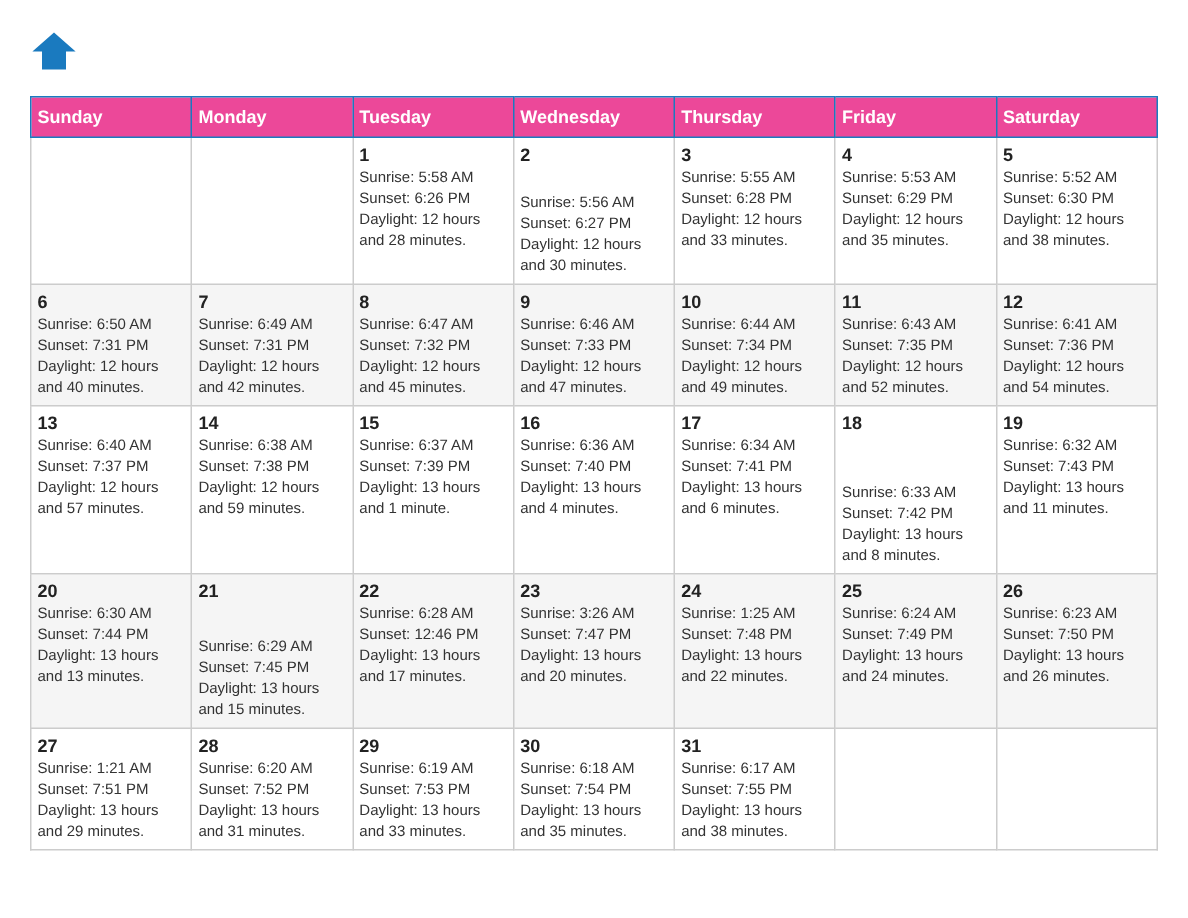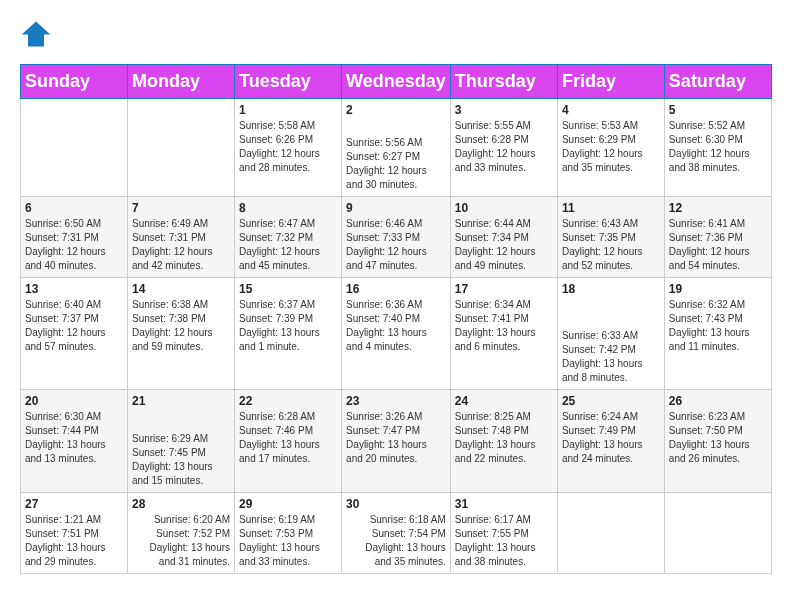--- a/index.html
+++ b/index.html
@@ -45,25 +45,25 @@
     .location {
       font-size: 16px;
       color: #555;
     }
     .calendar {
       width: 100%;
       border-collapse: collapse;
       font-size: 11px;
     }
     .calendar th {
-      background: #d946ef;
+      background: #ec4899;
       color: #fff;
       padding: 6px 4px;
       text-align: left;
-      font-size: 18px;
+      font-size: 12px;
       font-weight: bold;
       border: 1px solid #1a7abf;
     }
     .calendar td {
       border: 1px solid #ccc;
       vertical-align: top;
       padding: 4px;
       width: calc(100% / 7);
       min-height: 80px;
       background: #fff;
@@ -249,32 +249,32 @@
         </td>
         <td>
           <div class="day-number">21</div>
           <div class="day-info" style="white-space: pre-line; margin-top: 24px;">Sunrise: 6:29 AM
 Sunset: 7:45 PM
 Daylight: 13 hours and 15 minutes.</div>
         </td>
         <td>
           <div class="day-number">22</div>
           <div class="day-info" style="white-space: pre-line;">Sunrise: 6:28 AM
-Sunset: 7:46 PM
+Sunset: 12:46 PM
 Daylight: 13 hours and 17 minutes.</div>
         </td>
         <td>
           <div class="day-number">23</div>
           <div class="day-info" style="white-space: pre-line;">Sunrise: 3:26 AM
 Sunset: 7:47 PM
 Daylight: 13 hours and 20 minutes.</div>
         </td>
         <td>
           <div class="day-number">24</div>
-          <div class="day-info" style="white-space: pre-line;">Sunrise: 8:25 AM
+          <div class="day-info" style="white-space: pre-line;">Sunrise: 1:25 AM
 Sunset: 7:48 PM
 Daylight: 13 hours and 22 minutes.</div>
         </td>
         <td>
           <div class="day-number">25</div>
           <div class="day-info" style="white-space: pre-line;">Sunrise: 6:24 AM
 Sunset: 7:49 PM
 Daylight: 13 hours and 24 minutes.</div>
         </td>
         <td>
@@ -286,33 +286,33 @@
       </tr>
       <tr>
         <td>
           <div class="day-number">27</div>
           <div class="day-info" style="white-space: pre-line;">Sunrise: 1:21 AM
 Sunset: 7:51 PM
 Daylight: 13 hours and 29 minutes.</div>
         </td>
         <td>
           <div class="day-number">28</div>
-          <div class="day-info" style="white-space: pre-line; text-align: right;">Sunrise: 6:20 AM
+          <div class="day-info" style="white-space: pre-line;">Sunrise: 6:20 AM
 Sunset: 7:52 PM
 Daylight: 13 hours and 31 minutes.</div>
         </td>
         <td>
           <div class="day-number">29</div>
           <div class="day-info" style="white-space: pre-line;">Sunrise: 6:19 AM
 Sunset: 7:53 PM
 Daylight: 13 hours and 33 minutes.</div>
         </td>
         <td>
           <div class="day-number">30</div>
-          <div class="day-info" style="white-space: pre-line; text-align: right;">Sunrise: 6:18 AM
+          <div class="day-info" style="white-space: pre-line;">Sunrise: 6:18 AM
 Sunset: 7:54 PM
 Daylight: 13 hours and 35 minutes.</div>
         </td>
         <td>
           <div class="day-number">31</div>
           <div class="day-info" style="white-space: pre-line;">Sunrise: 6:17 AM
 Sunset: 7:55 PM
 Daylight: 13 hours and 38 minutes.</div>
         </td>
         <td class="empty-cell"></td>

